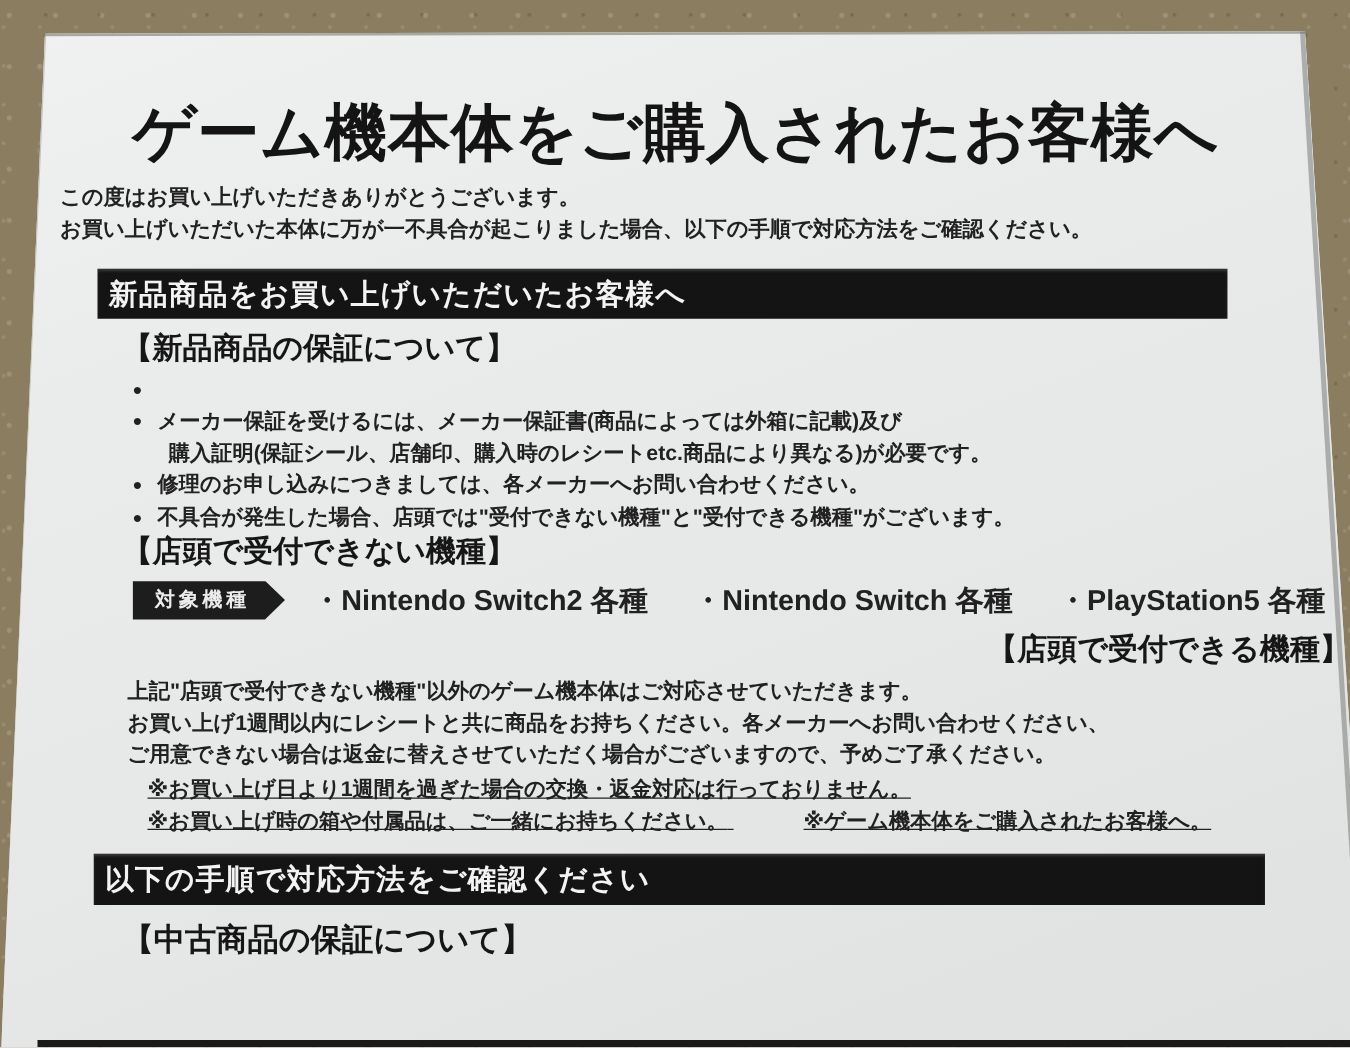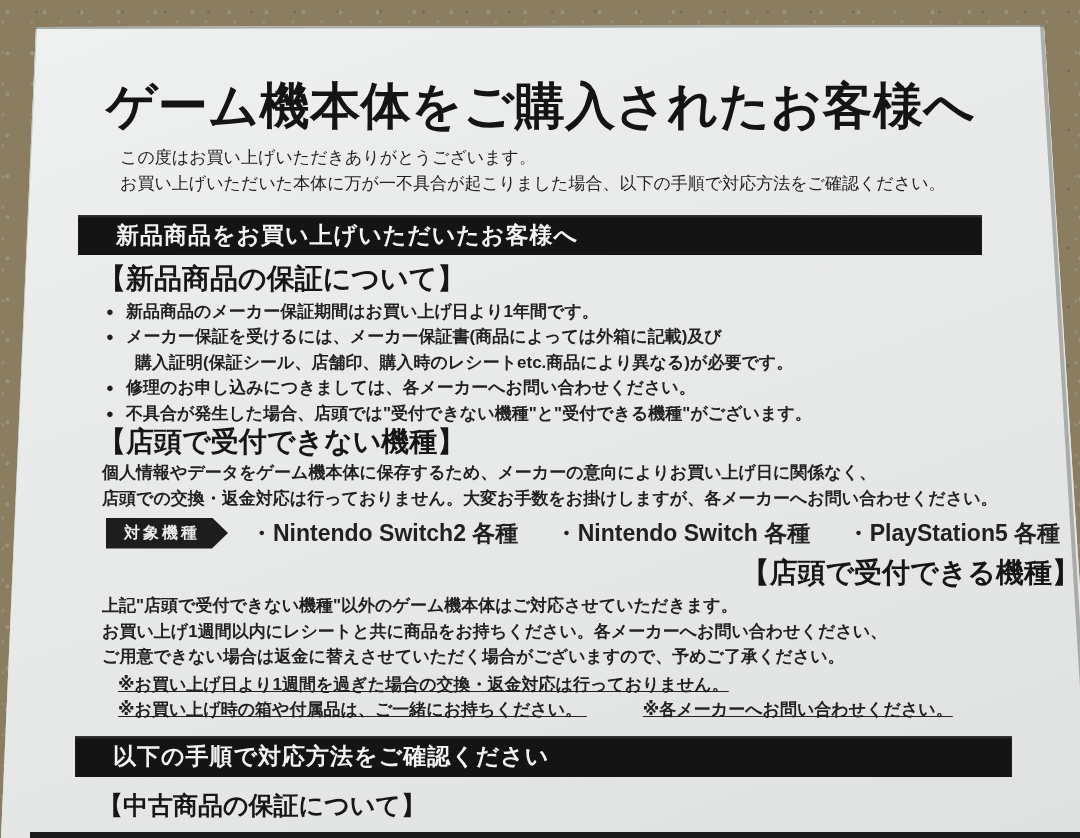--- a/index.html
+++ b/index.html
@@ -32,32 +32,32 @@
     background:rgba(150,153,148,.5);transform-origin:top left;transform:rotate(2.55deg);}
   .edge-right{position:absolute;left:1040px;top:25px;width:4px;height:815px;
     background:rgba(110,114,110,.5);transform-origin:top left;transform:rotate(-3.45deg);}
 
   .content{position:absolute;inset:0;}
 
   .title{
     margin:78px 0 0 106px;font-size:50px;line-height:1.15;font-weight:900;
     letter-spacing:.5px;color:#141414;white-space:nowrap;
   }
-  .intro{margin:9px 0 0 120px;font-size:17px;line-height:26px;font-weight:400;}
+  .intro{margin:9px 0 0 48px;font-size:17px;line-height:26px;font-weight:700;}
 
   .banner{
     box-sizing:border-box;height:40px;background:#141414;color:#f3f3f3;
-    font-size:23px;font-weight:700;line-height:40px;padding-left:38px;
+    font-size:23px;font-weight:700;line-height:40px;padding-left:9px;
     letter-spacing:1px;white-space:nowrap;
     box-shadow:inset 0 2px 2px rgba(255,255,255,.14);
   }
   .banner-new{margin:18px 0 0 78px;width:904px;}
   .banner-used{margin:14px 0 0 75px;width:937px;height:41px;line-height:41px;}
 
-  .h2{margin:8px 0 0 98px;font-size:28px;line-height:32px;font-weight:800;color:#161616;white-space:nowrap;}
+  .h2{margin:8px 0 0 98px;font-size:24px;line-height:32px;font-weight:800;color:#161616;white-space:nowrap;}
   .h2.tight{margin-top:0;}
   .h2.sp{margin-top:8px;text-align:right;}
   .h2.last{margin-top:12px;font-size:25px;}
 
   .bullets{margin:4px 0 0 106px;font-size:17px;font-weight:600;}
   .brow{display:flex;line-height:25.5px;white-space:nowrap;}
   .bm{width:20px;flex:0 0 20px;font-size:13px;}
   .brow.cont .bt{padding-left:9px;text-align:center;}
 
   .para{margin:2px 0 0 102px;font-size:17px;line-height:25.5px;font-weight:600;white-space:nowrap;}
@@ -96,21 +96,20 @@
         <div>お買い上げいただいた本体に万が一不具合が起こりました場合、以下の手順で対応方法をご確認ください。</div>
       </div>
 
       <div class="banner banner-new">新品商品をお買い上げいただいたお客様へ</div>
 
       <div class="h2">【新品商品の保証について】</div>
 
       <div class="bullets">
         <div class="brow">
           <span class="bm">●</span>
-          <span class="bt">新品商品のメーカー保証期間はお買い上げ日より1年間です。</span>
         </div>
         <div class="brow">
           <span class="bm">●</span>
           <span class="bt">メーカー保証を受けるには、メーカー保証書(商品によっては外箱に記載)及び</span>
         </div>
         <div class="brow cont">
           <span class="bm"></span>
           <span class="bt">購入証明(保証シール、店舗印、購入時のレシートetc.商品により異なる)が必要です。</span>
         </div>
         <div class="brow">
@@ -118,24 +117,20 @@
           <span class="bt">修理のお申し込みにつきましては、各メーカーへお問い合わせください。</span>
         </div>
         <div class="brow">
           <span class="bm">●</span>
           <span class="bt">不具合が発生した場合、店頭では"受付できない機種"と"受付できる機種"がございます。</span>
         </div>
       </div>
 
       <div class="h2 tight">【店頭で受付できない機種】</div>
 
-      <div class="para">
-        <div>個人情報やデータをゲーム機本体に保存するため、メーカーの意向によりお買い上げ日に関係なく、</div>
-        <div>店頭での交換・返金対応は行っておりません。大変お手数をお掛けしますが、各メーカーへお問い合わせください。</div>
-      </div>
 
       <div class="badge-row">
         <span class="badge">対象機種</span>
         <span class="models">
           <span>・Nintendo Switch2 各種</span>
           <span>・Nintendo Switch 各種</span>
           <span>・PlayStation5 各種</span>
         </span>
       </div>
 
@@ -144,21 +139,21 @@
       <div class="para three">
         <div>上記"店頭で受付できない機種"以外のゲーム機本体はご対応させていただきます。</div>
         <div>お買い上げ1週間以内にレシートと共に商品をお持ちください。各メーカーへお問い合わせください、</div>
         <div>ご用意できない場合は返金に替えさせていただく場合がございますので、予めご了承ください。</div>
       </div>
 
       <div class="notes">
         <div>※お買い上げ日より1週間を過ぎた場合の交換・返金対応は行っておりません。</div>
         <div>
           <span>※お買い上げ時の箱や付属品は、ご一緒にお持ちください。</span>
-          <span class="note-inline">※各メーカーへお問い合わせください。</span>
+          <span class="note-inline">※ゲーム機本体をご購入されたお客様へ。</span>
         </div>
       </div>
 
       <div class="banner banner-used">以下の手順で対応方法をご確認ください</div>
 
       <div class="h2 last">【中古商品の保証について】</div>
 
       <div class="bottom-strip"></div>
     </div>
   </div>

